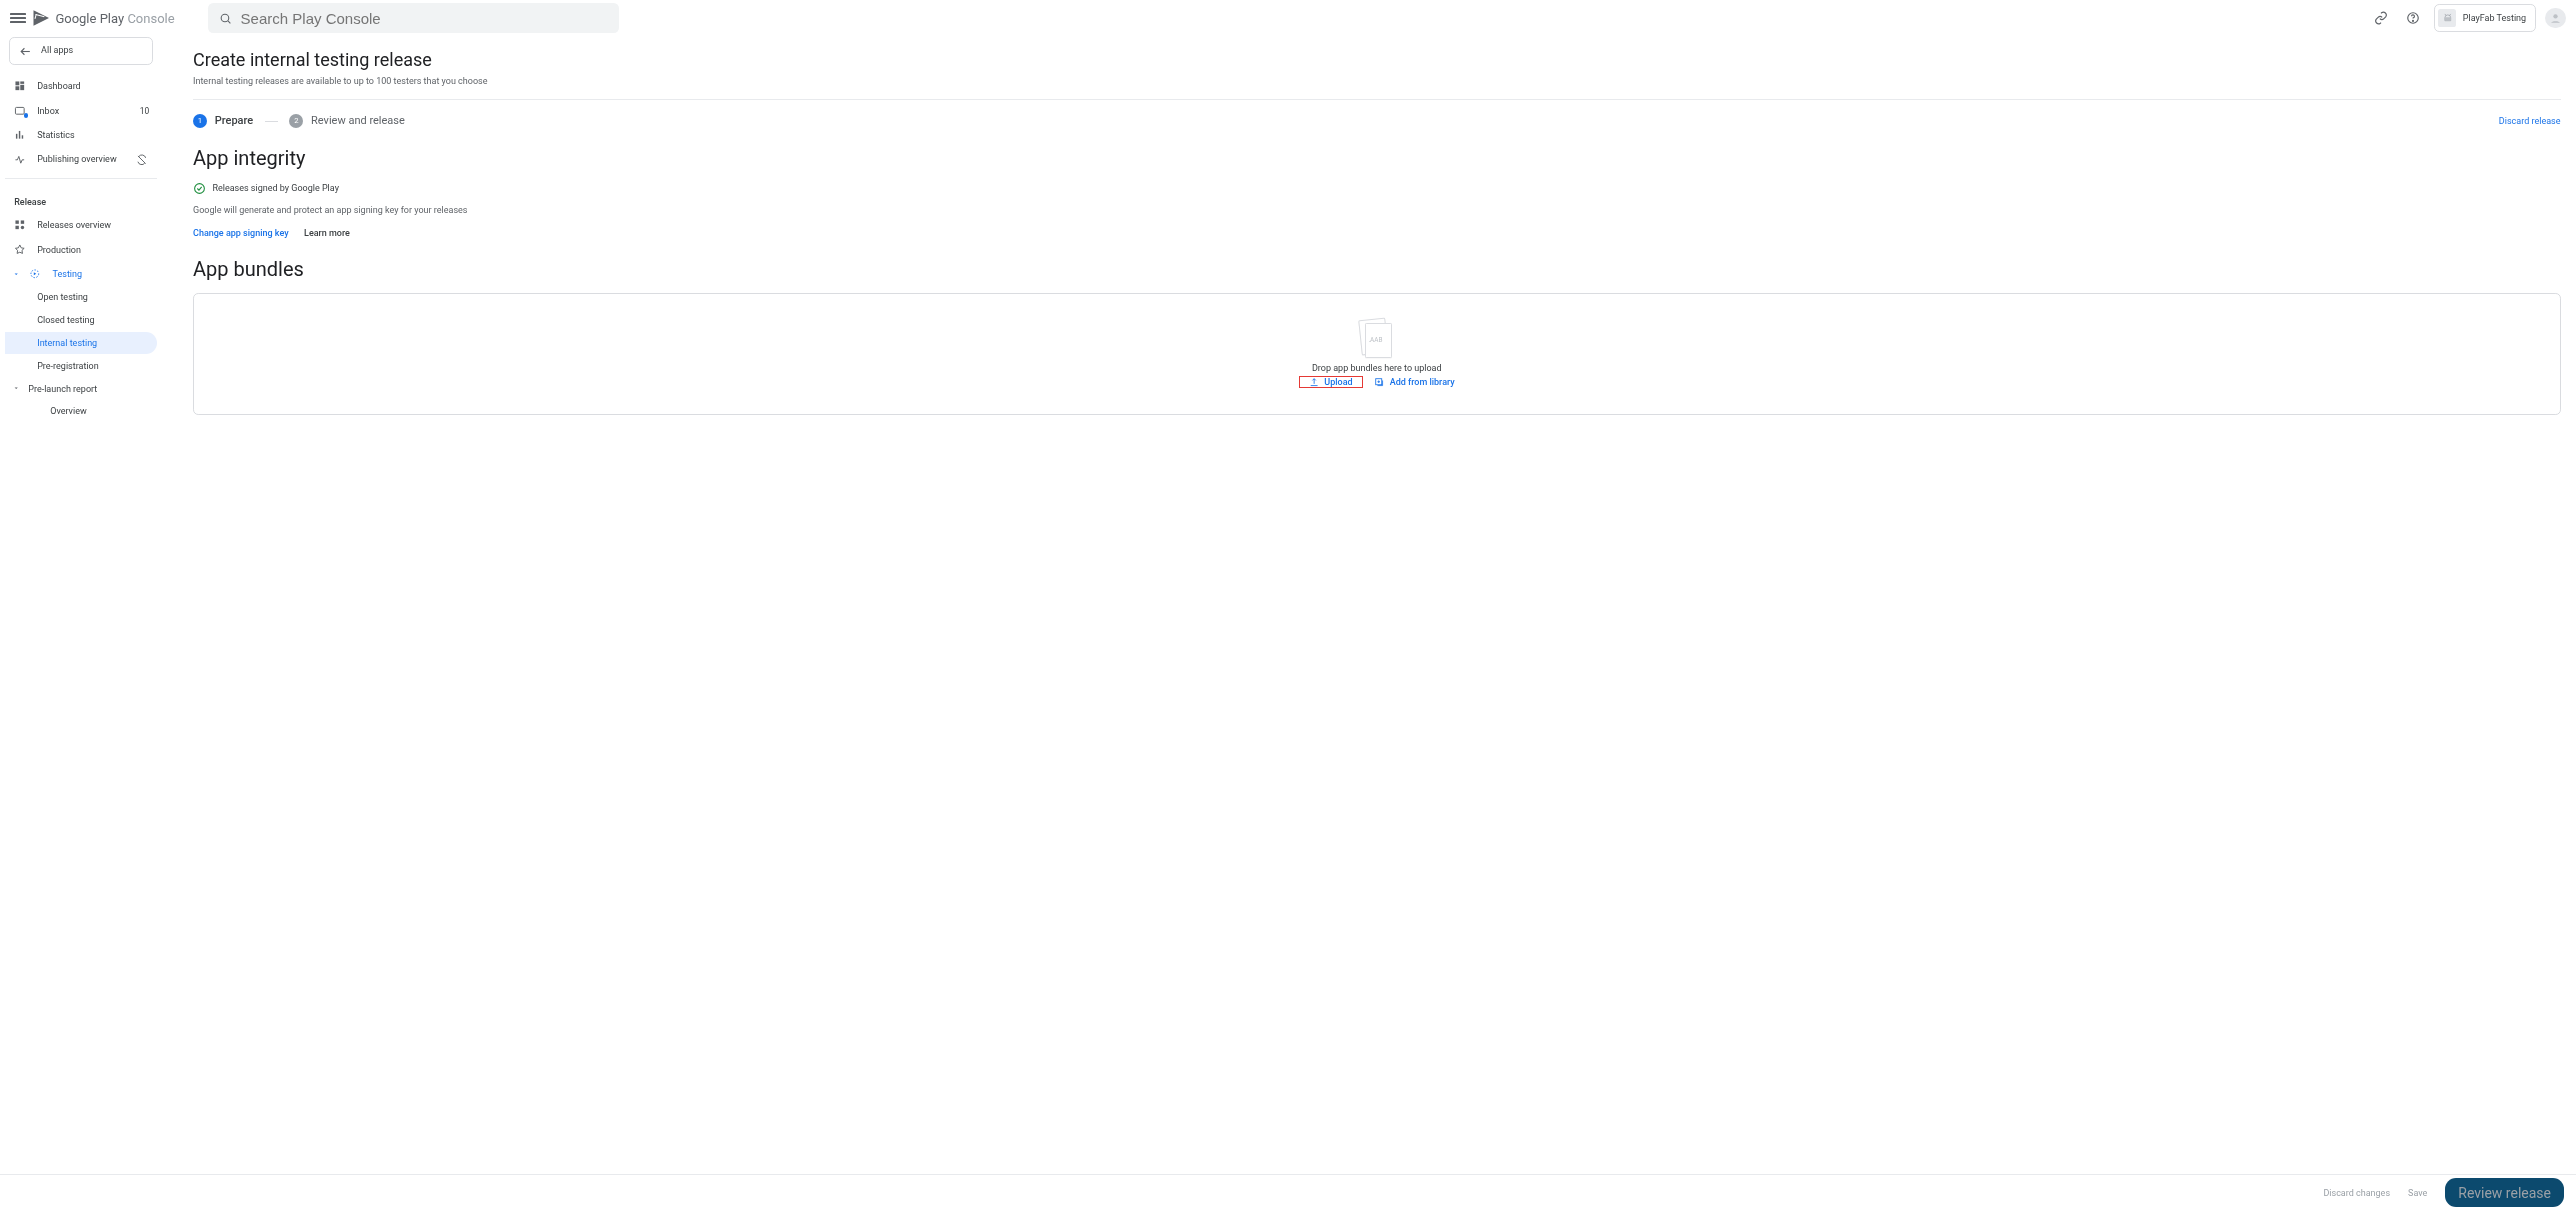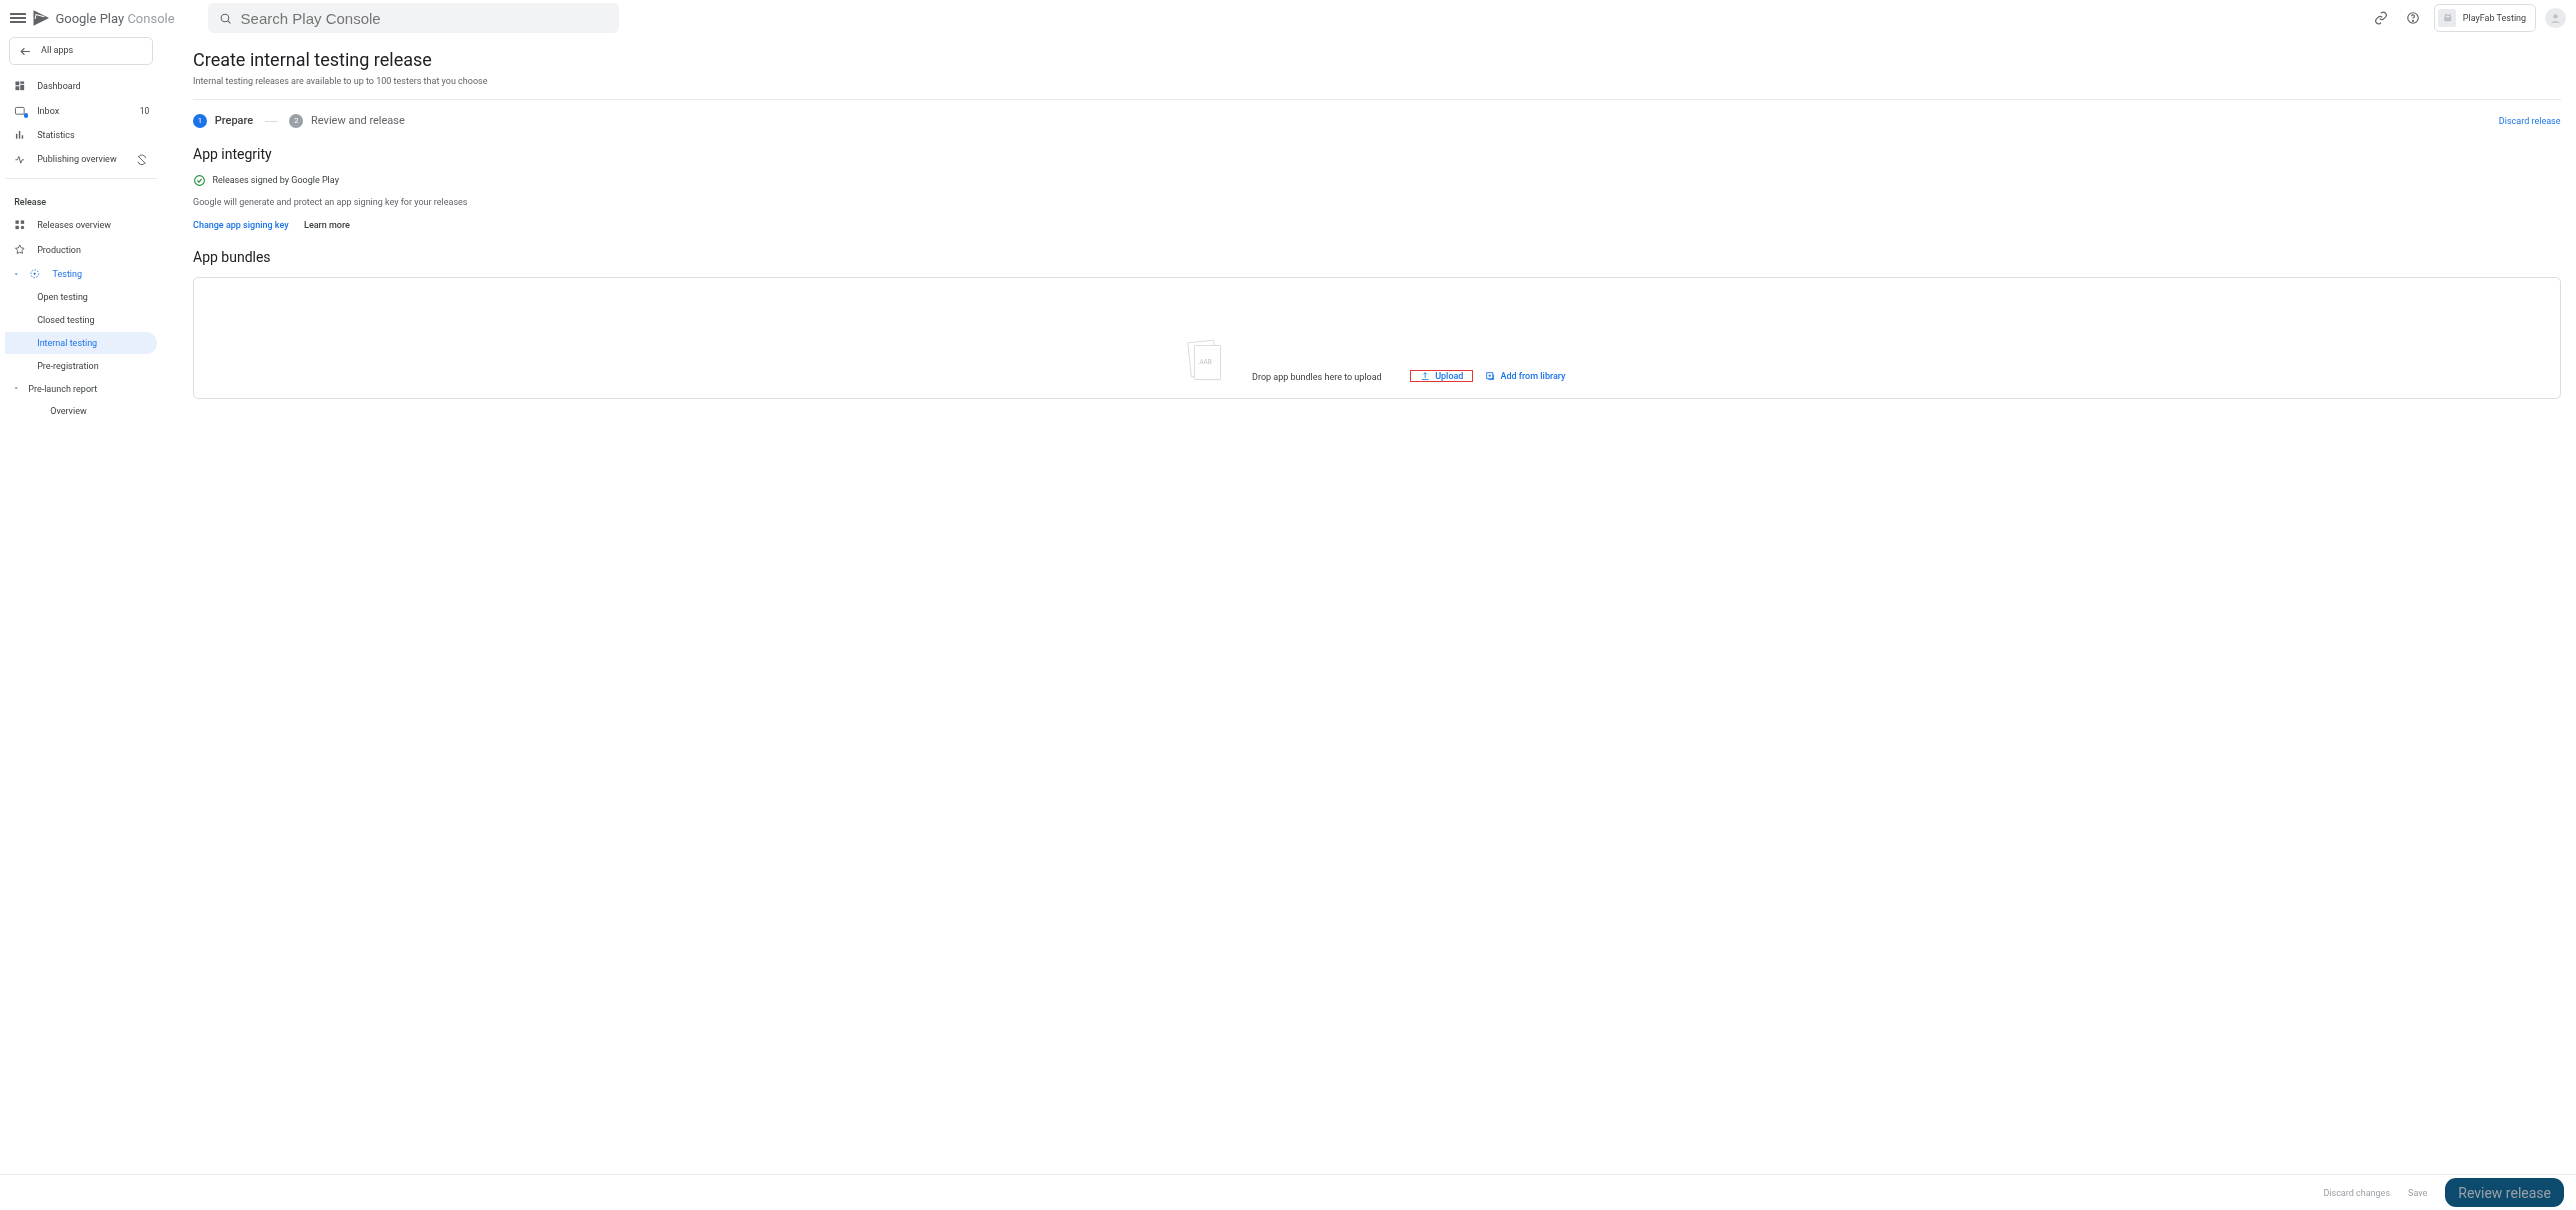--- a/index.html
+++ b/index.html
@@ -91,30 +91,30 @@
   width:14px; height:14px; border-radius:50%;
   display:flex; align-items:center; justify-content:center; font-size:7.7px; color:#fff;
 }
 .step-badge.active{ background:#1a73e8;}
 .step-badge.inactive{ background:#9aa0a6;}
 .step-label { color:#3c4043; font-size:11px;}
 .step-label.inactive{ color:#5f6368;}
 .step-label.active{ font-weight:500;}
 .step-line { width:13px; height:0.6px; background:#dadce0; margin:0 3.9px;}
 .discard-link { margin-left:auto; color:#1a73e8; font-size:9px; cursor:pointer;}
-h2 { font-size:14px; font-weight:400; color:#202124; margin: 5.2px 0 11.6px;}
+h2 { font-size:20px; font-weight:400; color:#202124; margin: 5.2px 0 11.6px;}
 .integrity-row { display:flex; align-items:center; gap:6.4px; color:#3c4043; margin-bottom:10.3px;}
 .integrity-desc { color:#5f6368; margin-bottom:13px;}
 .link-row { display:flex; gap:15.5px; margin-bottom:19.3px;}
 .link { color:#1a73e8; cursor:pointer; font-size:9px; font-weight:500;}
 .link.muted { color:#3c4043;}
 .dropzone {
   border:0.6px solid #dadce0; border-radius:5.2px;
-  min-height:122px; display:flex; flex-direction:row; align-items:flex-end; justify-content:center;
-  gap:28px; padding:15.5px;
+  min-height:122px; display:flex; flex-direction:column; align-items:center; justify-content:center;
+  gap:3px; padding:15.5px;
 }
 .aab-icon {
   width:36px; height:41px; position:relative;
 }
 .aab-page {
   position:absolute; width:27px; height:35px; background:#fff; border:0.6px solid #dadce0;
   border-radius:1.3px; box-shadow:0 0.6px 0.6px rgba(0,0,0,.05);
 }
 .aab-page.back{ left:1.3px; top:0; transform:rotate(-6deg);}
 .aab-page.front{ left:6.4px; top:3.9px;}

